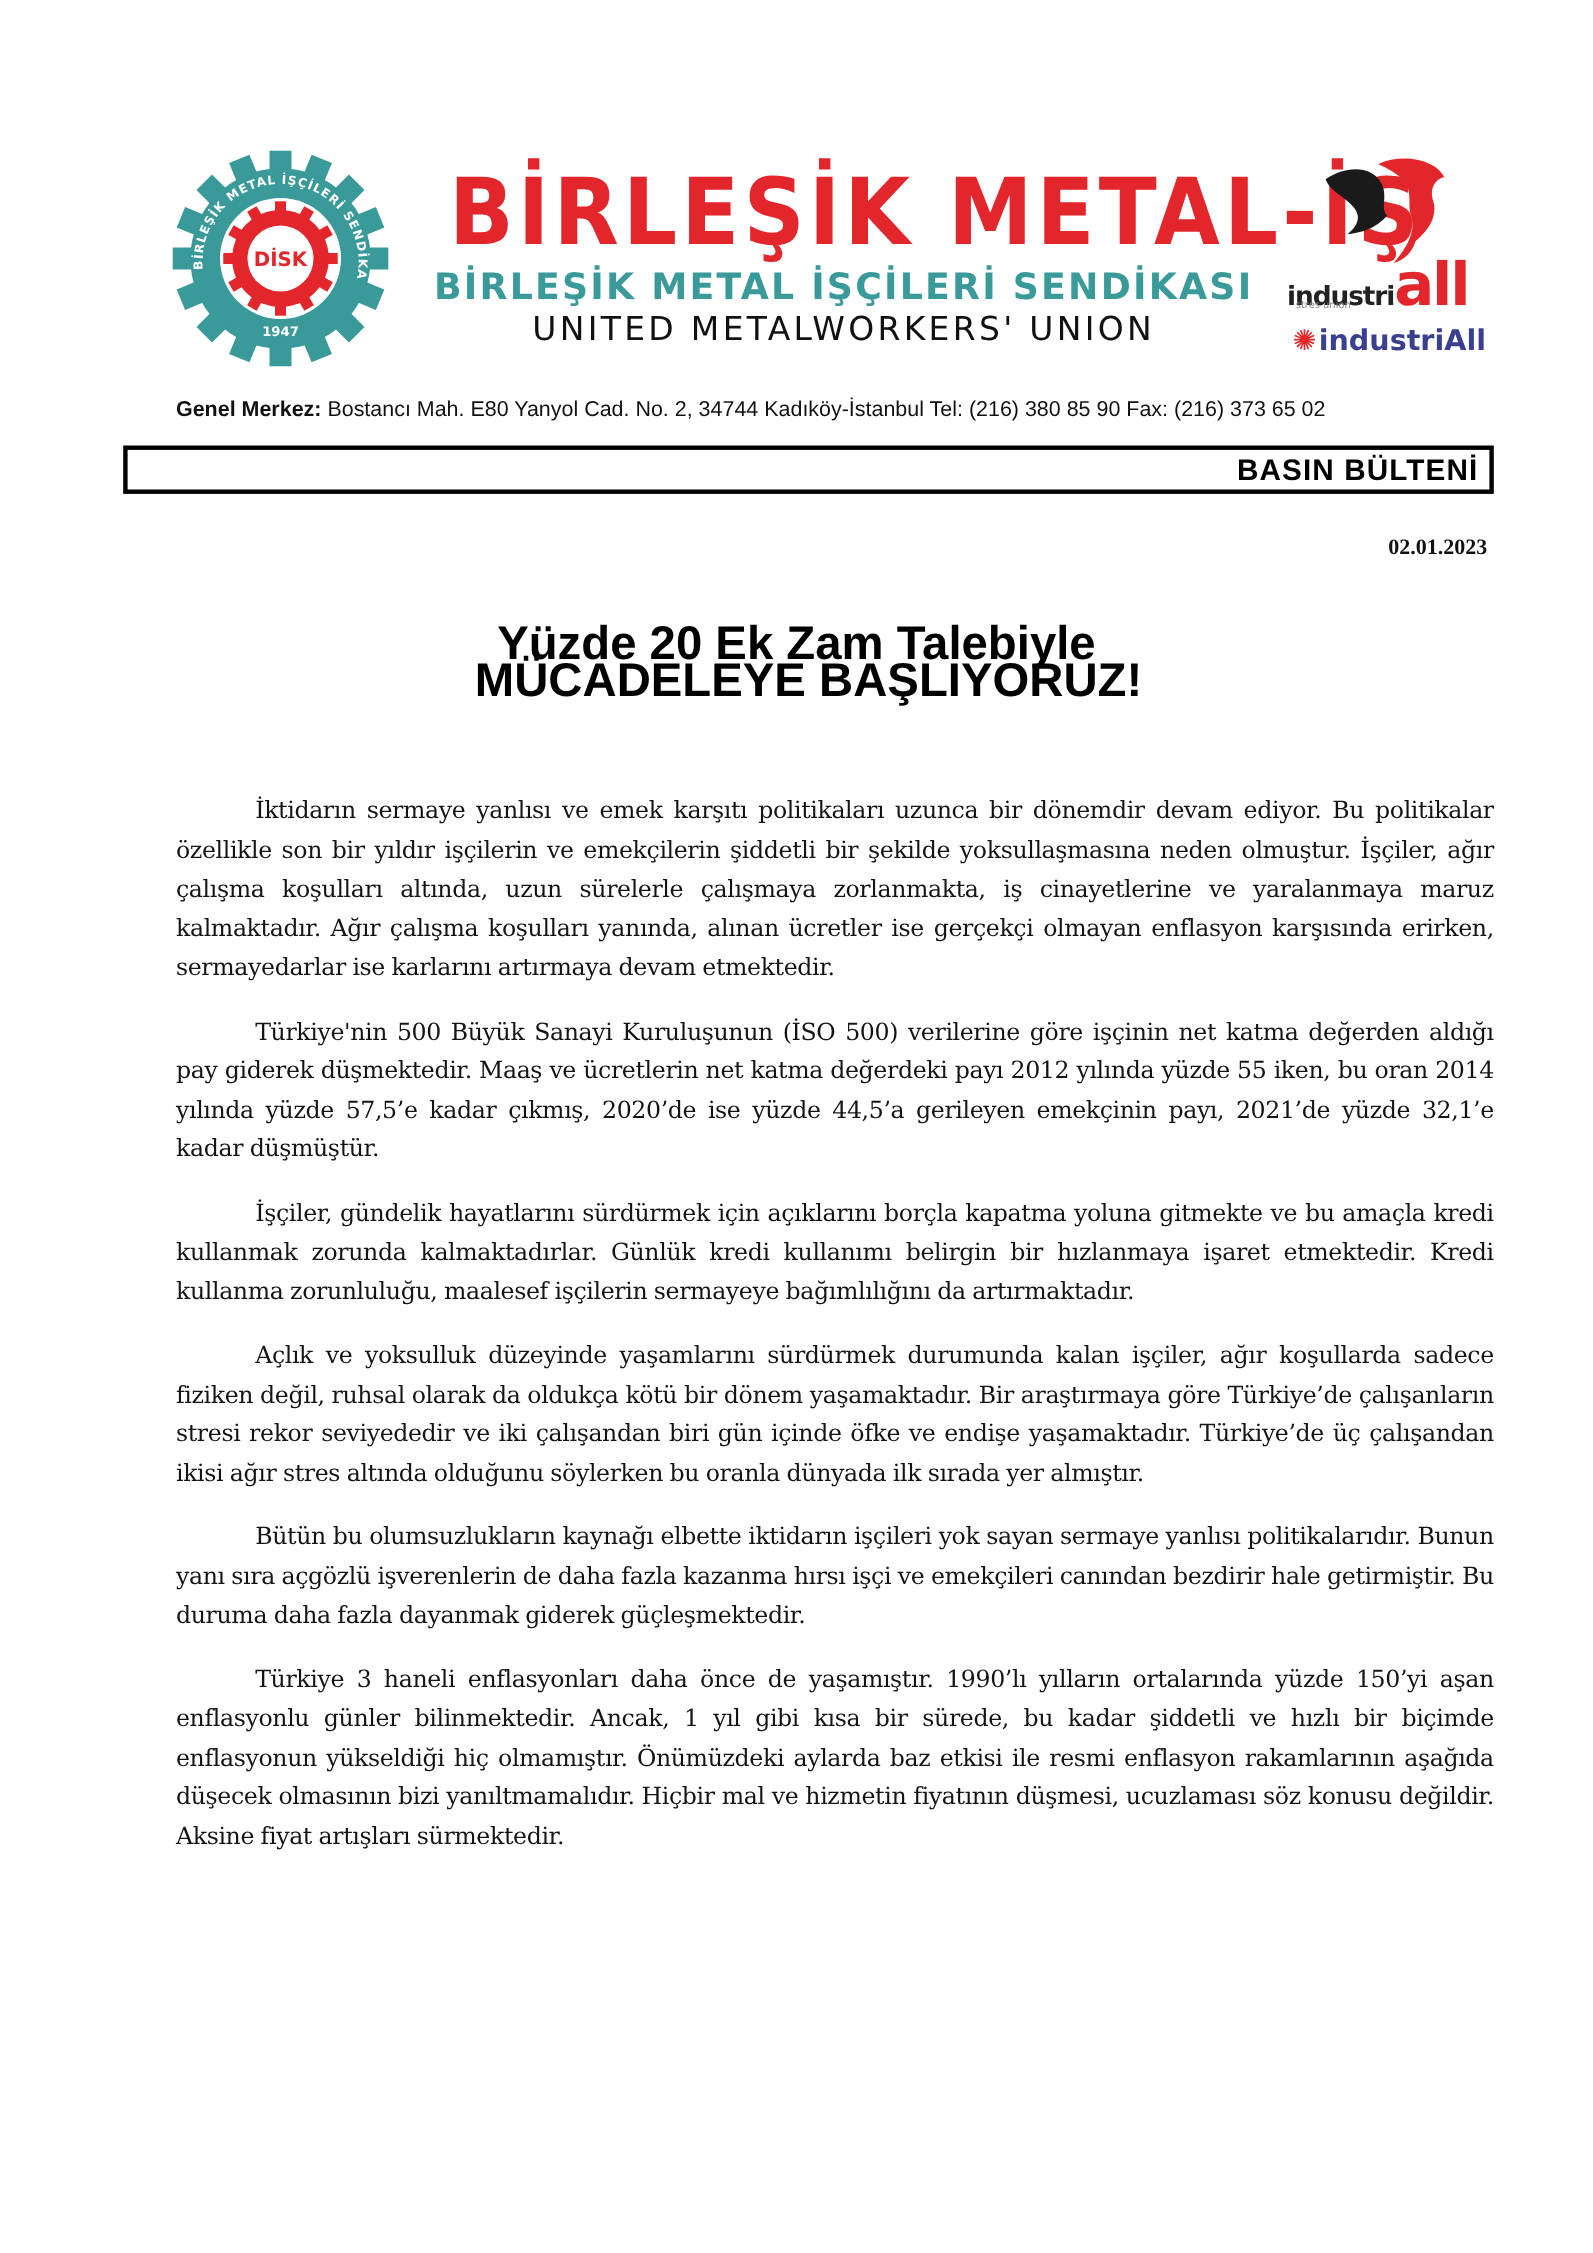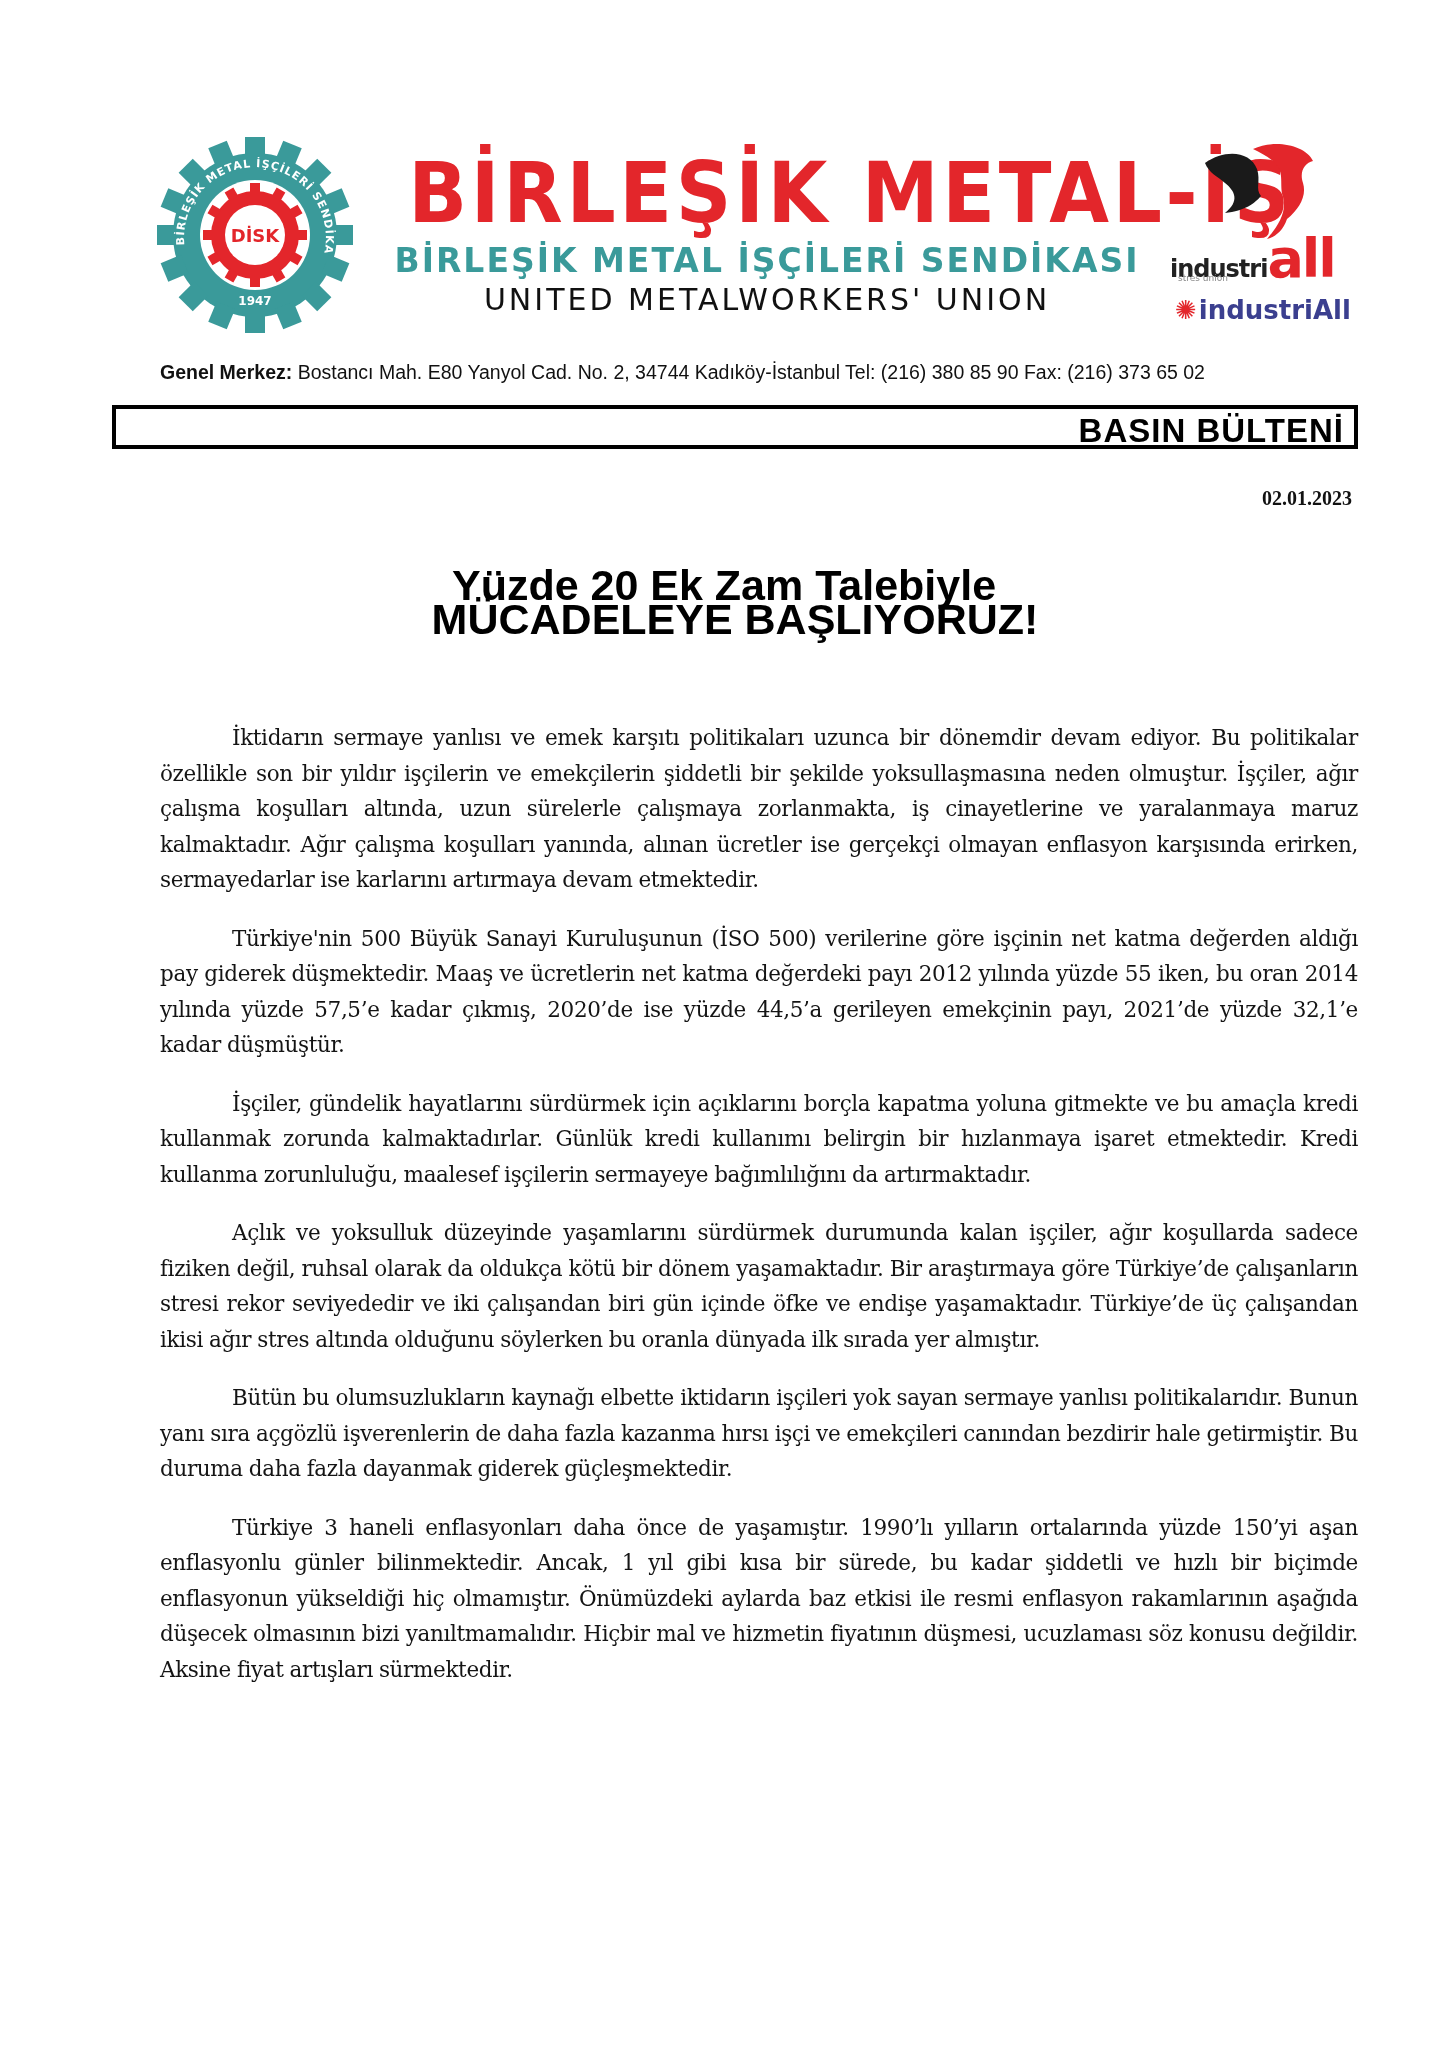--- a/index.html
+++ b/index.html
@@ -18,21 +18,21 @@
   .ia-word .ia-industri { font-size: 24px; color: #222; font-weight: bold; letter-spacing: -1px; }
   .ia-word .ia-all { font-size: 54px; color: #e3262b; font-weight: bold; letter-spacing: -2px; }
   .ia-tag { position: absolute; left: 8px; top: 138px; font-family: "DejaVu Sans", sans-serif; font-size: 9px; color: #888; }
   .ia-row2 { position: absolute; left: 5px; top: 160px; font-family: "DejaVu Sans", sans-serif; font-weight: bold; font-size: 26px; color: #3b3f8f; white-space: nowrap; }
   .ia-row2 .ia-star { color: #e3262b; font-size: 26px; margin-right: 2px; }
 
   .address { position: absolute; left: 160px; top: 361px; width: 1130px; font-family: "Liberation Sans", sans-serif; font-size: 19.5px; color: #111; white-space: nowrap; }
   .address b { font-weight: bold; }
 
   .press-box { position: absolute; left: 112px; top: 405px; width: 1246px; height: 44px; border: 4px solid #000; box-sizing: border-box; }
-  .press-label { position: absolute; right: 10px; top: 3px; font-family: "Liberation Sans", sans-serif; font-weight: 900; font-size: 33px; letter-spacing: 1px; color: #000; text-align: center; }
+  .press-label { position: absolute; right: 10px; top: 3px; font-family: "Liberation Sans", sans-serif; font-weight: 900; font-size: 27px; letter-spacing: 1px; color: #000; text-align: center; }
 
   .date { position: absolute; right: 96px; top: 487px; font-family: "Liberation Serif", serif; font-weight: bold; font-size: 20px; color: #111; }
 
   .title { position: absolute; left: 0; width: 1448px; text-align: center; font-family: "Liberation Sans", sans-serif; font-weight: bold; color: #000; font-size: 43px; line-height: 50px; }
   .title-1 { top: 520px; margin-top: 40px; }
   .title-2 { top: 594px; margin-left: 11px; }
 
   .content { position: absolute; left: 160px; top: 676px; width: 1198px; margin-top: 44px; }
   .para { font-family: "DejaVu Serif", serif; font-size: 21.5px; line-height: 35.5px; text-align: justify; text-indent: 72px; margin: 0 0 23px 0; color: #141414; letter-spacing: -0.35px; word-spacing: -0.5px; }
 </style>

